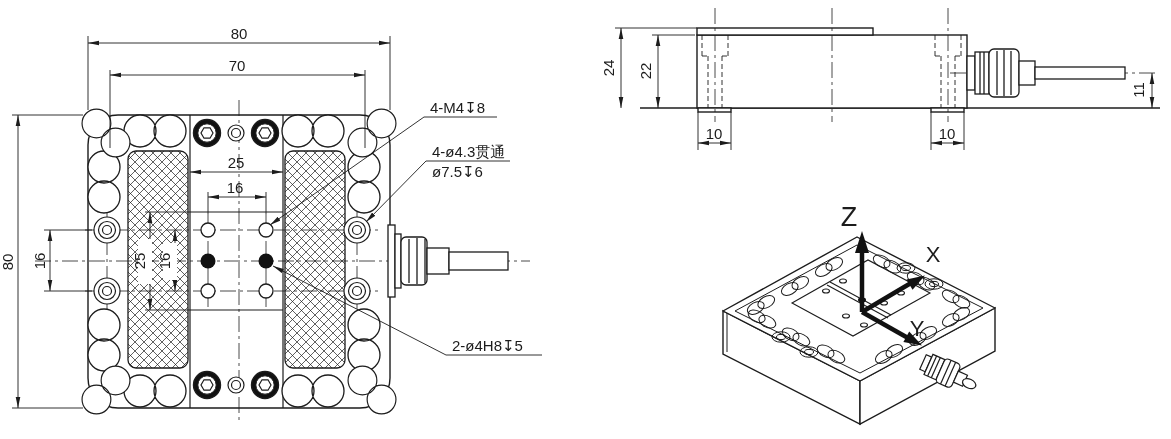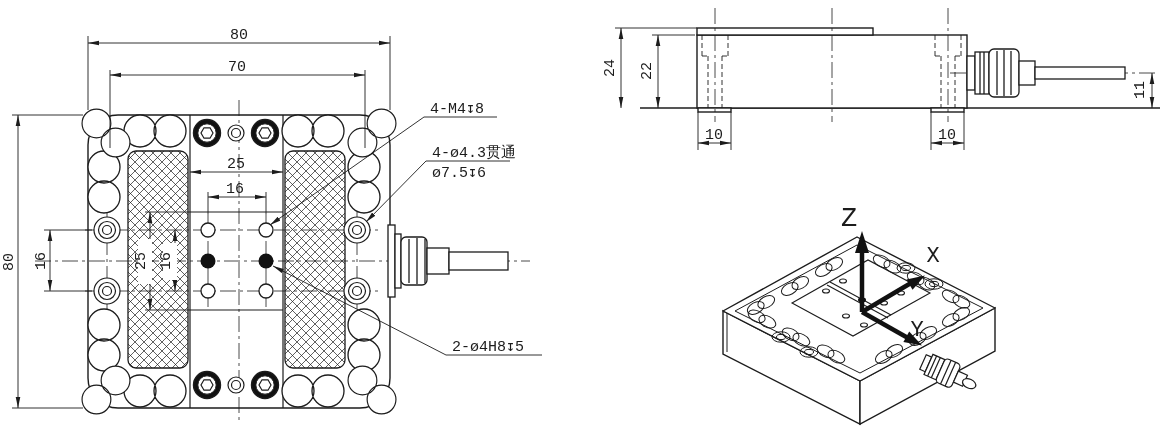--- a/index.html
+++ b/index.html
@@ -1,17 +1,17 @@
 <!DOCTYPE html>
 <html><head>
 <meta charset="utf-8">
 <style>
   html,body{margin:0;padding:0;background:#ffffff;}
   .stage{position:relative;width:1171px;height:439px;background:#ffffff;overflow:hidden;
-         font-family:Liberation Mono, monospace;}
+         font-family:Liberation Sans, sans-serif;}
   svg text{fill:#1c1c1c;}
   .dimtxt{font-size:15px;}
   .anntxt{font-size:15px;}
   .axislbl{font-size:22px;}
   .axislblZ{font-size:27px;}
 </style>
 </head>
 <body>
 
 <div class="stage">

